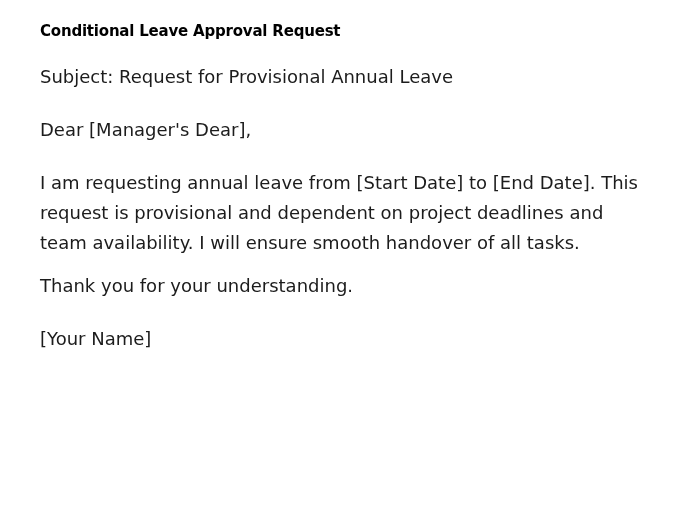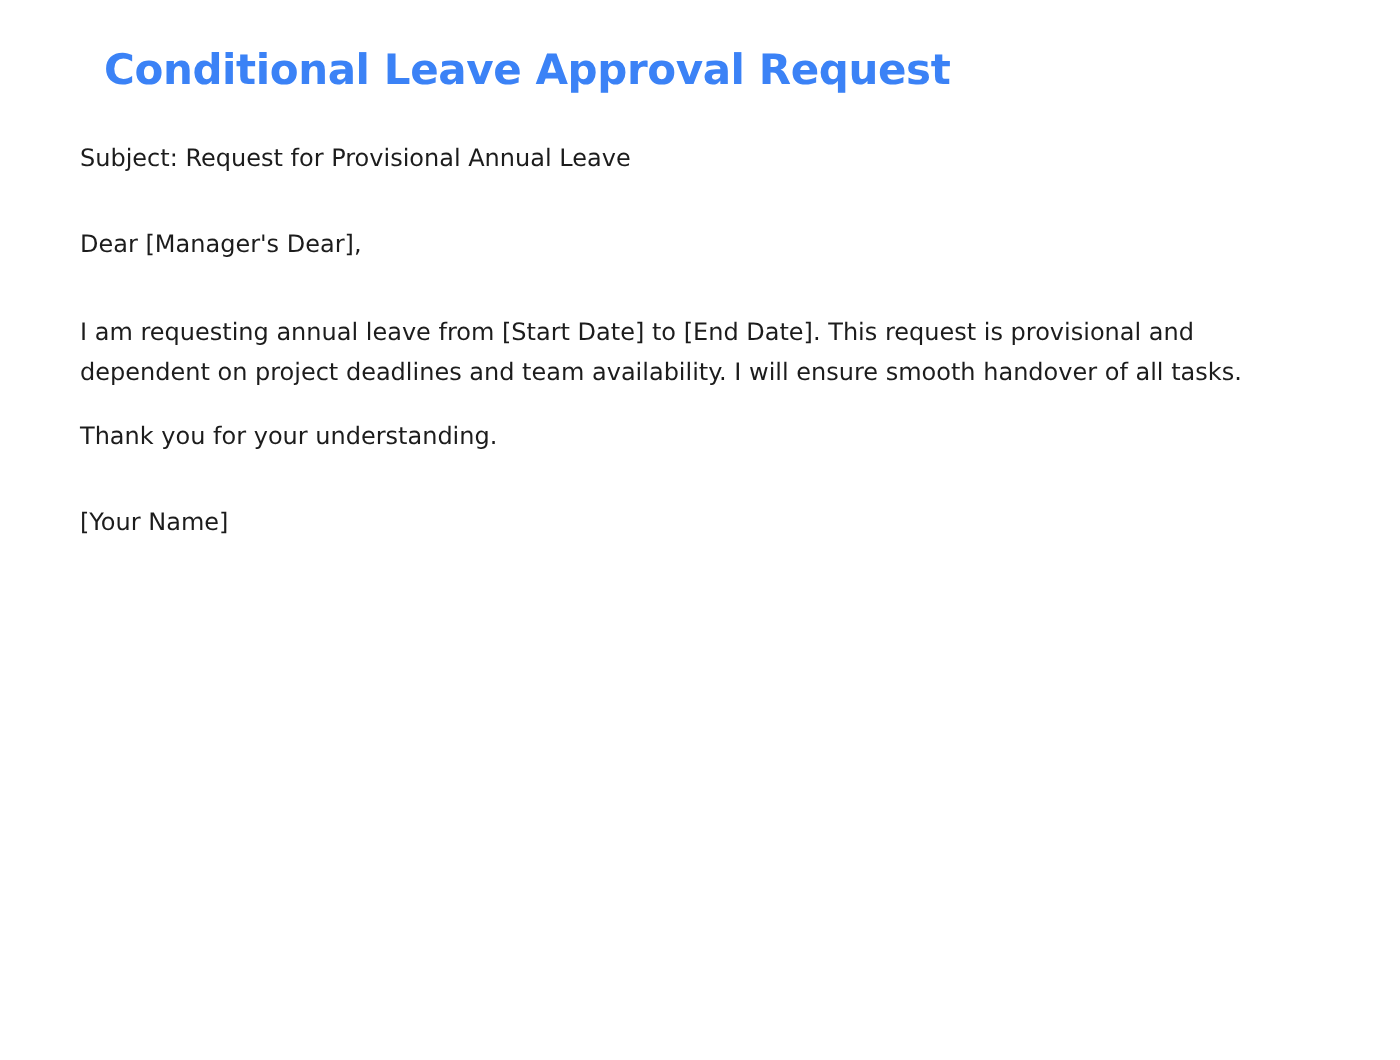--- a/index.html
+++ b/index.html
@@ -15,29 +15,29 @@
     overflow: hidden;
   }
   .document {
     box-sizing: border-box;
     width: 700px;
     height: 530px;
     padding: 22px 40px 0 40px;
     background: #ffffff;
   }
   .doc-title {
-    font-size: 21px;
+    font-size: 15px;
     font-weight: bold;
     line-height: 1.3;
-    color: #3b82f6;
-    margin: 0 0 20px 12px;
+    color: #000000;
+    margin: 0 0 20px 0;
     letter-spacing: -0.2px;
   }
   .doc-para {
-    font-size: 12px;
+    font-size: 18px;
     line-height: 1.68;
     color: #1c1c1c;
     margin: 0 0 23px 0;
     max-width: 610px;
   }
   .doc-para.body-block {
     margin-bottom: 12px;
   }
   .doc-para:last-child {
     margin-bottom: 15px;

